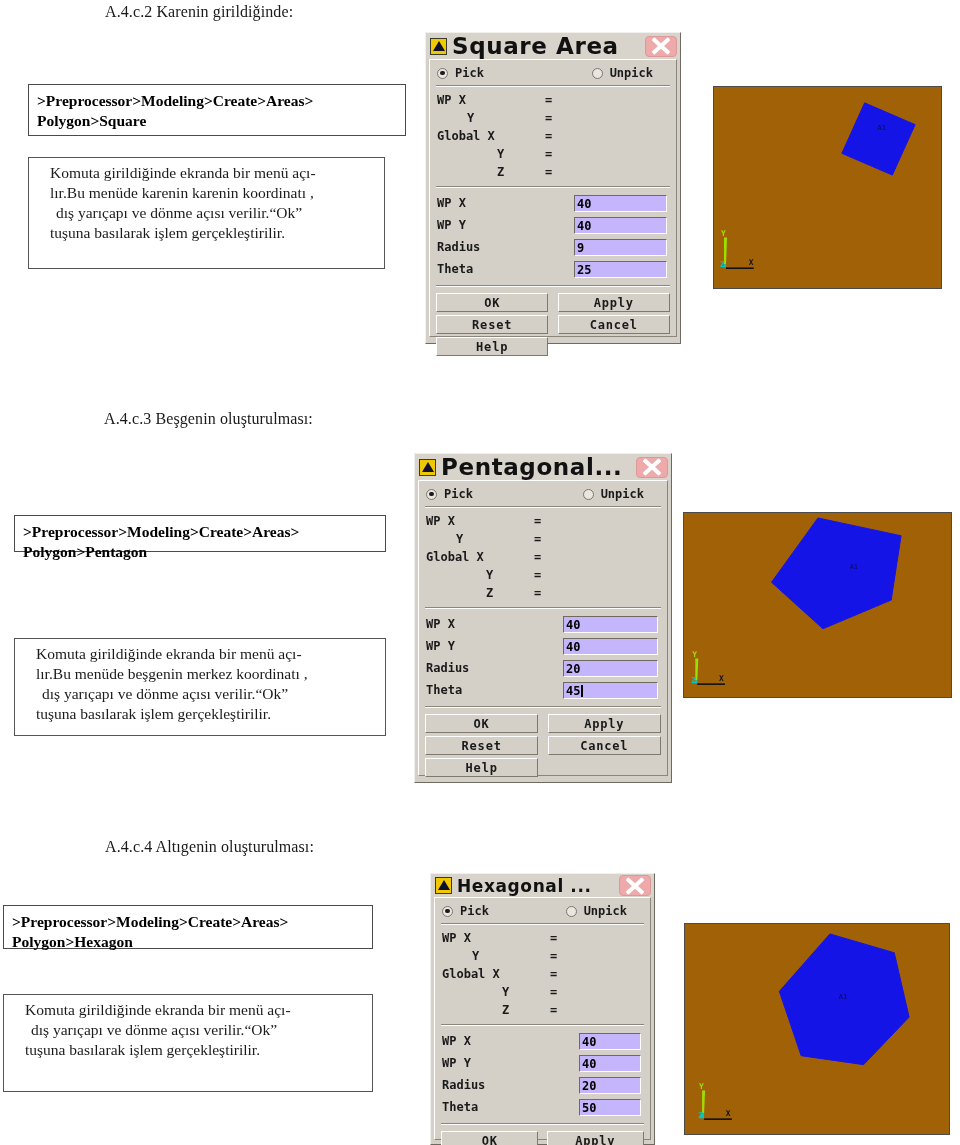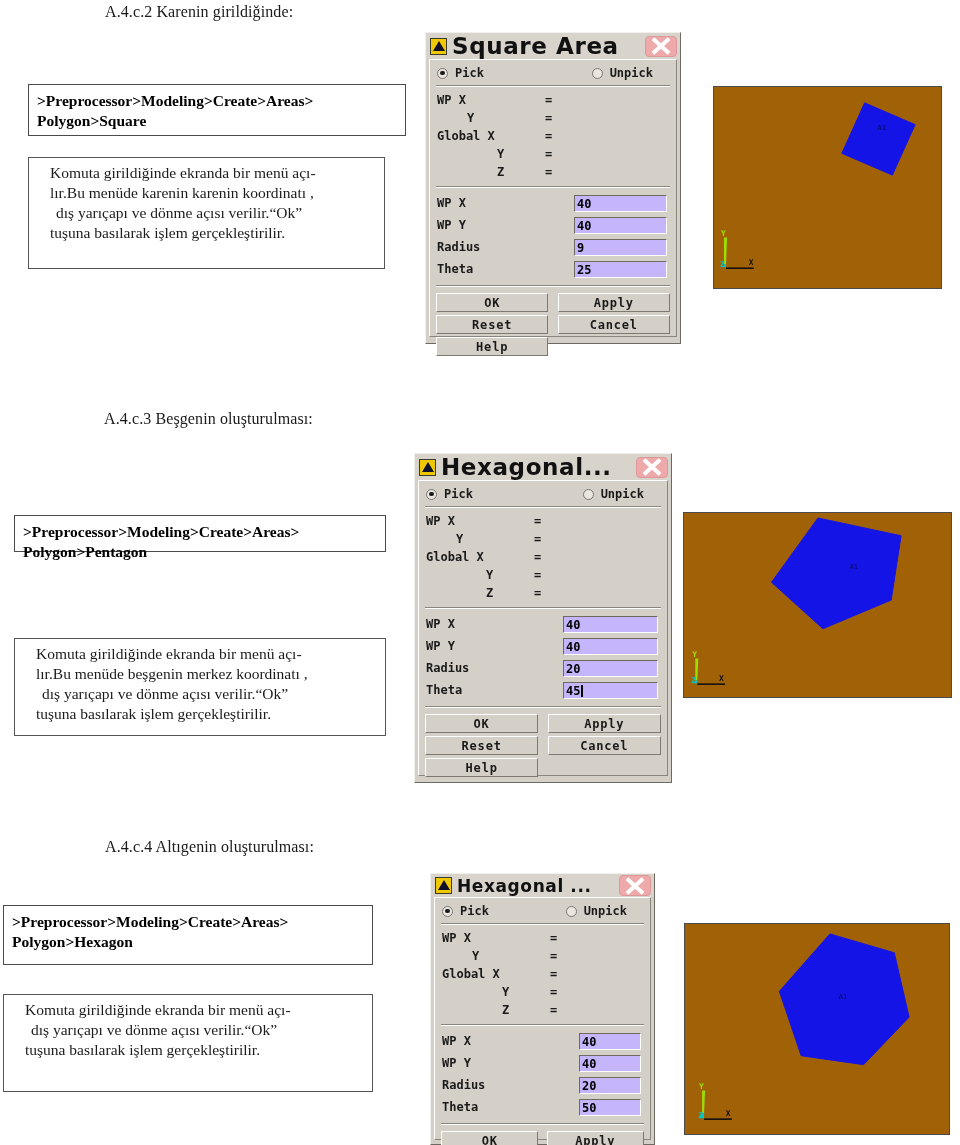--- a/index.html
+++ b/index.html
@@ -383,21 +383,21 @@
 <div class="desc-box" style="left:14px; top:638px; width:372px; height:98px;">
   <span class="ln">Komuta girildiğinde ekranda bir menü açı-</span>
   <span class="ln">lır.Bu menüde beşgenin merkez koordinatı ,</span>
   <span class="ln ind"> dış yarıçapı ve dönme açısı verilir.“Ok”</span>
   <span class="ln">tuşuna basılarak işlem gerçekleştirilir.</span>
 </div>
 
 <div class="dlg" style="left:414px; top:453px; width:258px; height:330px;">
   <div class="dlg-titlebar">
     <div class="dlg-icon"></div>
-    <div class="dlg-title">Hexagonal...</div>
+    <div class="dlg-title">Pentagonal...</div>
     <div class="dlg-close">
         <span></span>
         <span></span>
       </div>
   </div>
   <div class="dlg-body" style="height:296px;">
     <div class="pickrow">
       <div class="opt">
         <span class="radio on"></span>
         <span>Pick</span>
@@ -461,21 +461,21 @@
       <text class="triad-text" x="8" y="146" fill="#9ce000">Y</text>
       <text class="triad-text" x="7" y="172" fill="#00c8c8">Z</text>
       <line x1="13" y1="173" x2="41" y2="173" stroke="#111111" stroke-width="1.6"></line>
       <text class="triad-text" x="35" y="170" fill="#111111">X</text>
     </g>
   </svg>
 </div>
 
 <div class="section-heading" style="left:105px; top:838px;">A.4.c.4 Altıgenin oluşturulması:</div>
 
-<div class="path-box" style="left:3px; top:905px; width:370px; height:60px;">
+<div class="path-box" style="left:3px; top:905px; width:370px; height:44px;">
   <span class="ln">&gt;Preprocessor&gt;Modeling&gt;Create&gt;Areas&gt;</span>
   <span class="ln">Polygon&gt;Hexagon</span>
 </div>
 
 <div class="desc-box" style="left:3px; top:994px; width:370px; height:98px;">
   <span class="ln">Komuta girildiğinde ekranda bir menü açı-</span>
   <span class="ln ind"> dış yarıçapı ve dönme açısı verilir.“Ok”</span>
   <span class="ln">tuşuna basılarak işlem gerçekleştirilir.</span>
 </div>
 

